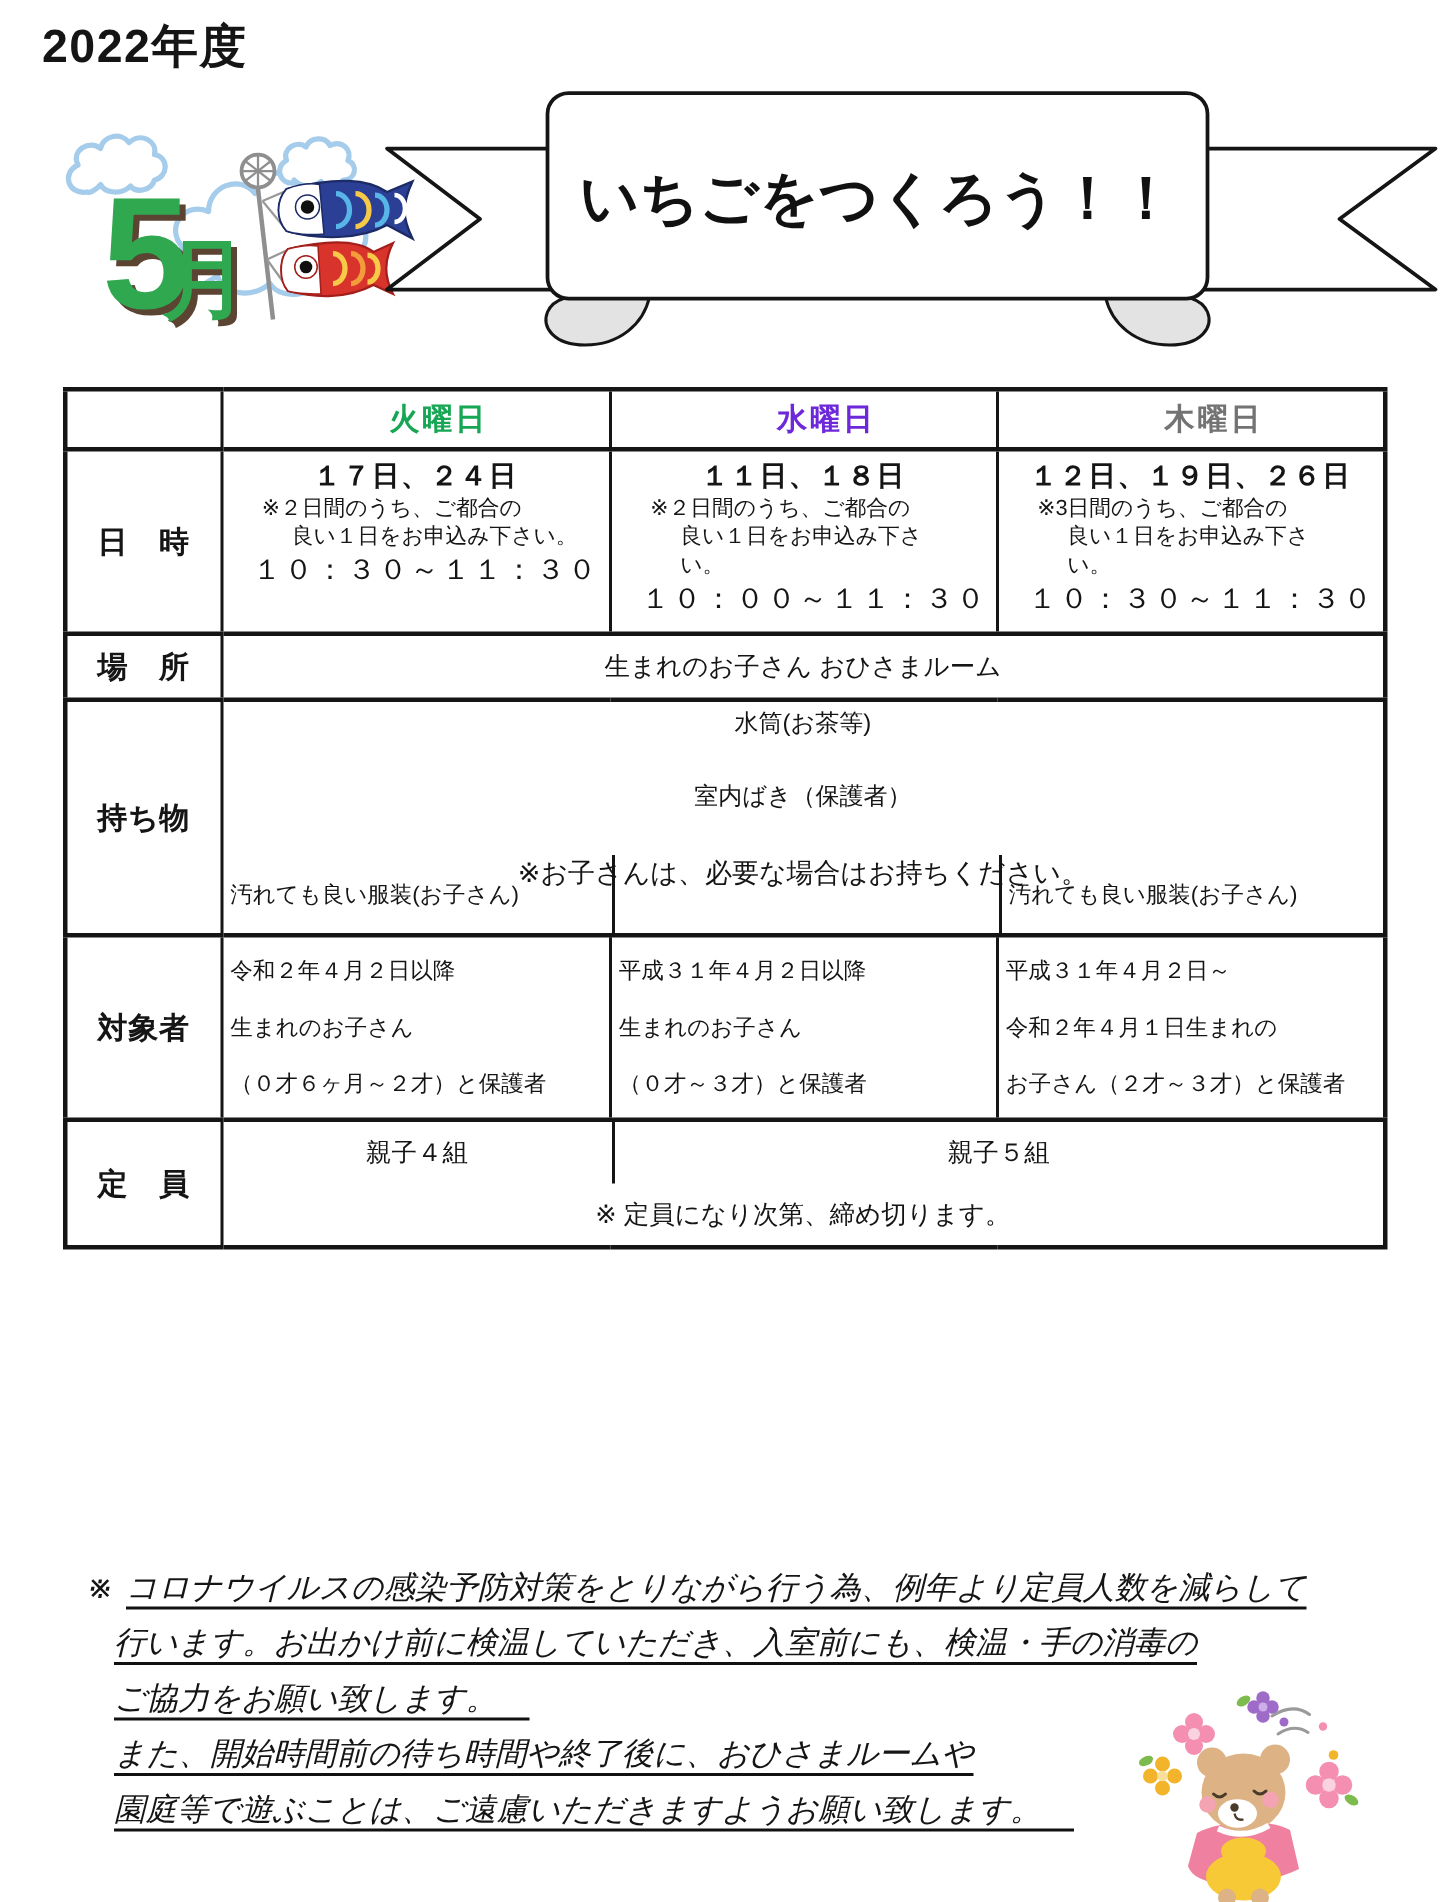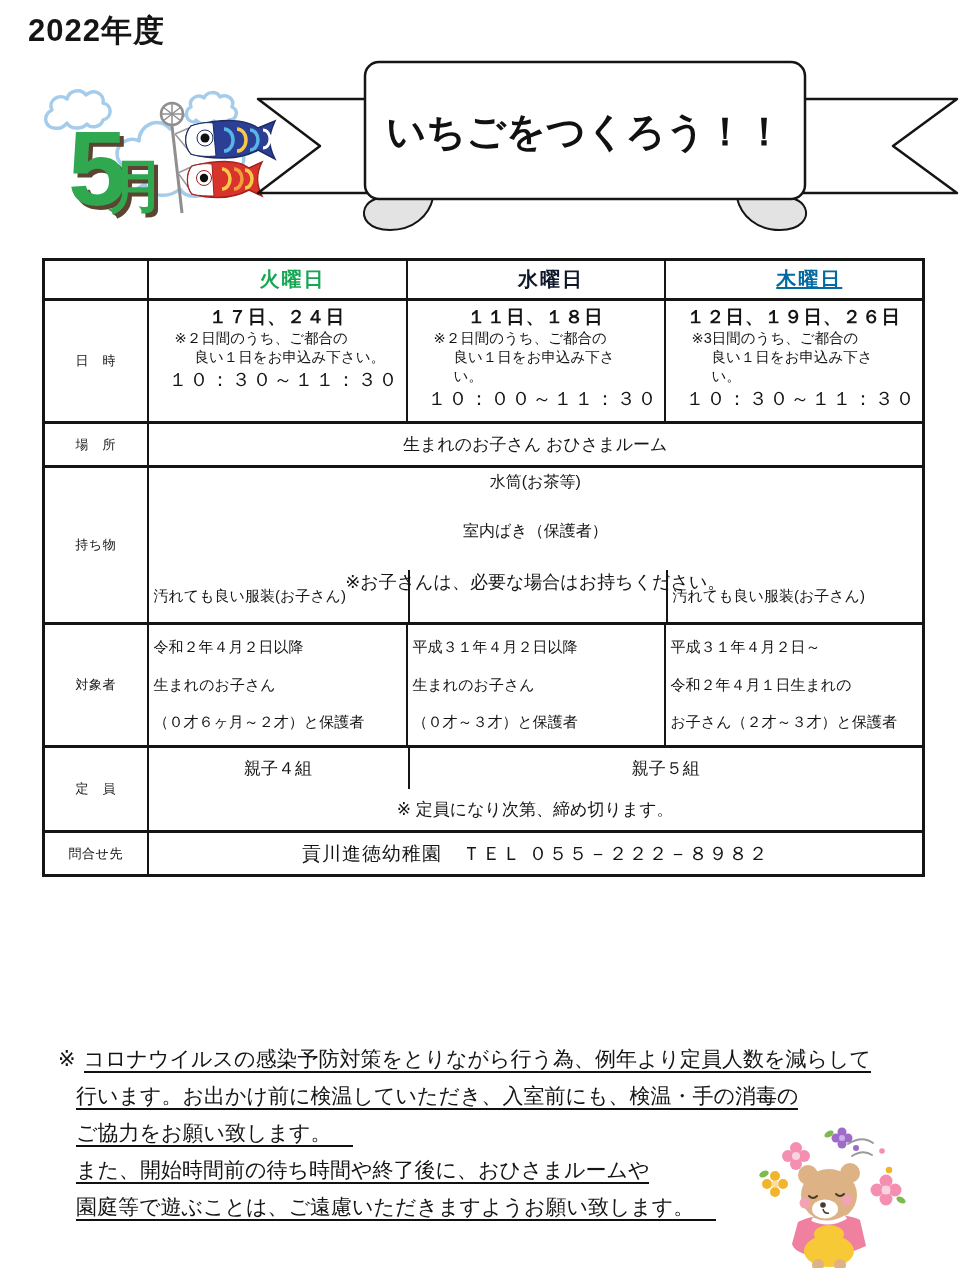--- a/index.html
+++ b/index.html
@@ -11,21 +11,21 @@
                 letter-spacing:1px; }
 
   .header-art { position:absolute; left:0; top:0; width:965px; height:252px; }
 
   
   table.event { position:absolute; left:42px; top:258px; width:880px;
                 border-collapse:collapse; table-layout:fixed;
                 border:3px solid #151515; }
   table.event td { border:2px solid #151515; border-top-width:3px; border-bottom-width:3px;
                    padding:0; vertical-align:middle; }
-  td.lab { text-align:center; font-size:13px; letter-spacing:0.5px; }
+  td.lab { text-align:center; font-size:20px; letter-spacing:0.5px;font-weight:bold; }
   .day  { font-size:20px; font-weight:700; letter-spacing:2px;margin-left:31px; }
   tr.r-head td { text-align:center; height:40px; }
 
   .dt { height:120px; display:flex; flex-direction:column; justify-content:flex-start; padding:3px 20px; }
   .dt-dates { text-align:center; font-weight:700; font-size:18.5px; letter-spacing:1px; }
   .dt-note1 { font-size:14.5px; padding-left:6px; }
   .dt-note2 { font-size:14.5px; padding-left:26px; }
   .dt-time  { text-align:center; font-size:19px; letter-spacing:2px; white-space:nowrap; }
 
   tr.r-place td, tr.r-fee td, tr.r-app td { height:44px; }
@@ -44,21 +44,21 @@
   .cap-top { display:grid; grid-template-columns:259px 1fr; height:41px; }
   .cap-top > div { display:flex; align-items:center; justify-content:center; font-size:17px; }
   .cap-top > div.bdr { border-left:2px solid #151515; }
   .cap-note { height:41px; display:flex; align-items:center; justify-content:center; font-size:17px; }
 
   .contact-val { text-align:center; font-size:19px; letter-spacing:1px; }
 
   
   .footnote { position:absolute; left:58px; top:1040px; width:872px;
               font-size:21px; line-height:37px; }
-  .fn-line { white-space:nowrap; }
+  .fn-line { white-space:nowrap;font-style:italic; }
   .fn-indent { margin-left:18px; }
   .fn-marker { margin-right:8px; }
   .ul { border-bottom:2px solid #111; padding-bottom:1px; }
   .pad-end { padding-right:22px; }
 
   .bear-art { position:absolute; left:752px; top:1122px; width:213px; height:146px; }
 </style>
 </head>
 <body>
 
@@ -131,22 +131,22 @@
   <colgroup>
       <col style="width:104px">
       <col style="width:259px">
       <col style="width:258px">
       <col style="width:259px">
     </colgroup>
   <tbody>
       <tr class="r-head">
     <td></td>
     <td><span class="day" style="color: rgb(23, 166, 83);">火曜日</span></td>
-    <td><span class="day" style="color: #0f172a;">水曜日</span></td>
-    <td><span class="day" style="color: #0369a1; text-decoration: underline;">木曜日</span></td>
+    <td><span class="day" style="color: #6d28d9;">水曜日</span></td>
+    <td><span class="day" style="color: #737373;">木曜日</span></td>
   </tr>
   <tr>
     <td class="lab">日　時</td>
     <td>
           <div class="dt">
       <div class="dt-dates">１７日、２４日</div>
       <div class="dt-note1">※２日間のうち、ご都合の</div>
       <div class="dt-note2">良い１日をお申込み下さい。</div>
       <div class="dt-time">１０：３０～１１：３０</div>
     </div>
@@ -213,24 +213,20 @@
   </tr>
   <tr>
     <td class="lab">定　員</td>
     <td colspan="3">
       <div class="cap-top">
         <div>親子４組</div>
         <div class="bdr">親子５組</div>
       </div>
       <div class="cap-note">※ 定員になり次第、締め切ります。</div>
     </td>
-  </tr>
-  <tr class="r-app">
-    <td class="lab">問合せ先</td>
-    <td colspan="3" class="contact-val">貢川進徳幼稚園　ＴＥＬ ０５５－２２２－８９８２</td>
   </tr>
 </tbody>
   </table>
 
 <div class="footnote">
   <div class="fn-line"><span class="fn-marker">※</span><span class="ul">コロナウイルスの感染予防対策をとりながら行う為、例年より定員人数を減らして</span></div>
   <div class="fn-line fn-indent"><span class="ul">行います。お出かけ前に検温していただき、入室前にも、検温・手の消毒の</span></div>
   <div class="fn-line fn-indent"><span class="ul pad-end">ご協力をお願い致します。</span></div>
   <div class="fn-line fn-indent"><span class="ul">また、開始時間前の待ち時間や終了後に、おひさまルームや</span></div>
   <div class="fn-line fn-indent"><span class="ul pad-end">園庭等で遊ぶことは、ご遠慮いただきますようお願い致します。</span></div>

